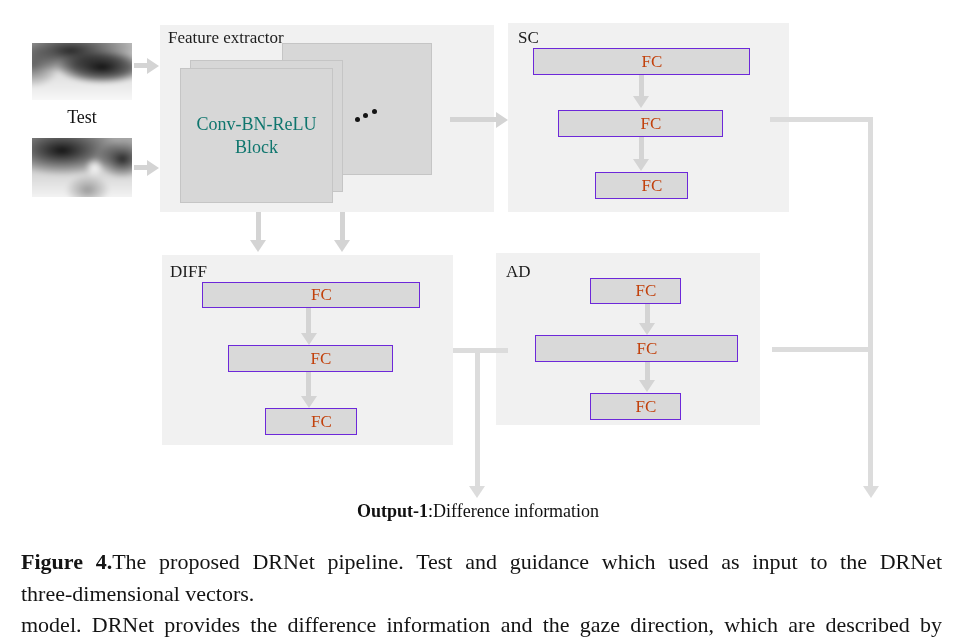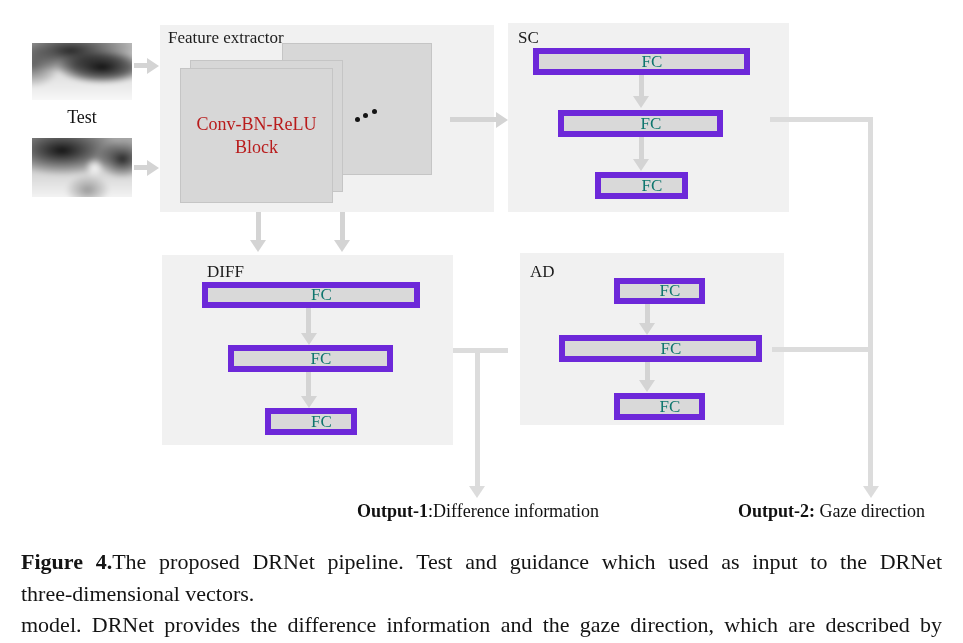--- a/index.html
+++ b/index.html
@@ -2,22 +2,22 @@
 <html><head>
 <meta charset="utf-8">
 <style>
   html,body{margin:0;padding:0;background:#ffffff;}
   #canvas{position:relative;width:963px;height:643px;background:#ffffff;overflow:hidden;
           font-family:"Liberation Serif", serif;color:#1c1c1c;}
   
   .panel{position:absolute;background:#f1f1f1;}
   .panel-title{position:absolute;font-size:17px;line-height:19px;color:#1c1c1c;}
   
-  .fcbox{position:absolute;box-sizing:border-box;background:#d9d9d9;border:6px solid #6d28d9;
-         display:flex;align-items:center;justify-content:center;font-size:17px;color:#0f766e;padding-left:21px;}
+  .fcbox{position:absolute;box-sizing:border-box;background:#d9d9d9;border:1px solid #6d28d9;
+         display:flex;align-items:center;justify-content:center;font-size:17px;color:#c2410c;padding-left:21px;}
   .sq{position:absolute;box-sizing:border-box;background:#d7d7d7;border:1px solid #c5c5c5;}
   
   .shaft{position:absolute;background:#d4d4d4;}
   .line{position:absolute;background:#dcdcdc;}
   .head-right{position:absolute;width:0;height:0;border-top:8px solid transparent;
               border-bottom:8px solid transparent;border-left:12px solid #d4d4d4;}
   .head-down{position:absolute;width:0;height:0;border-left:8px solid transparent;
              border-right:8px solid transparent;border-top:12px solid #d4d4d4;}
   .head-down.lite{border-top-color:#dcdcdc;}
   
@@ -30,21 +30,21 @@
       linear-gradient(180deg, #b5b5b5 0%, #e3e3e3 60%, #fdfdfd 100%);}
   .eye-guidance .paint{background:
       radial-gradient(circle 13px at 61% 50%, rgba(255,255,255,0.95) 0%, rgba(255,255,255,0) 75%),
       radial-gradient(ellipse 32% 38% at 86% 38%, rgba(15,15,15,0.88) 0%, rgba(15,15,15,0) 72%),
       radial-gradient(ellipse 68% 46% at 32% 26%, rgba(8,8,8,0.95) 0%, rgba(8,8,8,0) 78%),
       radial-gradient(ellipse 28% 30% at 55% 82%, rgba(70,70,70,0.5) 0%, rgba(70,70,70,0) 72%),
       linear-gradient(180deg, #9e9e9e 0%, #d9d9d9 62%, #fafafa 100%);}
   
   .img-label{position:absolute;text-align:center;font-size:18px;line-height:23px;color:#141414;}
   .block-label{position:absolute;inset:0;display:flex;flex-direction:column;align-items:center;
-               justify-content:center;font-size:18px;line-height:23px;color:#b91c1c;}
+               justify-content:center;font-size:18px;line-height:23px;color:#0f766e;}
   .dot{position:absolute;width:5px;height:5px;border-radius:50%;background:#141414;}
   .outlabel{position:absolute;top:501px;font-size:18px;color:#101010;white-space:nowrap;}
   .outlabel b{font-weight:bold;}
   .caption{position:absolute;left:21px;top:546px;width:921px;font-size:22px;line-height:31.5px;color:#141414;}
   .cap-line{text-align:justify;text-align-last:justify;white-space:nowrap;}
   .cap-line.last{text-align:left;text-align-last:left;}
   .cap-figlabel{font-weight:bold;margin-right:0;}
 </style>
 </head>
 <body>
@@ -95,31 +95,31 @@
     <div class="fcbox" style="left:25px;top:25px;width:217px;height:27px;">FC</div>
     <div class="fcbox" style="left:50px;top:87px;width:165px;height:27px;">FC</div>
     <div class="fcbox" style="left:87px;top:149px;width:93px;height:27px;">FC</div>
   </div>
   <div class="shaft" style="left:638.5px;top:75px;width:5px;height:21px;"></div>
   <div class="head-down" style="left:633px;top:96px;"></div>
   <div class="shaft" style="left:638.5px;top:137px;width:5px;height:22px;"></div>
   <div class="head-down" style="left:633px;top:159px;"></div>
 
   <div class="panel" style="left:162px;top:255px;width:291px;height:190px;">
-    <div class="panel-title" style="left:8px;top:7px;margin-left:37px;">DIFF</div>
+    <div class="panel-title" style="left:8px;top:7px;">DIFF</div>
     <div class="fcbox" style="left:40px;top:27px;width:218px;height:26px;">FC</div>
     <div class="fcbox" style="left:66px;top:90px;width:165px;height:27px;">FC</div>
     <div class="fcbox" style="left:103px;top:153px;width:92px;height:27px;">FC</div>
   </div>
   <div class="shaft" style="left:306px;top:308px;width:5px;height:25px;"></div>
   <div class="head-down" style="left:300.5px;top:333px;"></div>
   <div class="shaft" style="left:306px;top:372px;width:5px;height:24px;"></div>
   <div class="head-down" style="left:300.5px;top:396px;"></div>
 
-  <div class="panel" style="left:520px;top:253px;width:264px;height:172px;">
+  <div class="panel" style="left:496px;top:253px;width:264px;height:172px;">
     <div class="panel-title" style="left:10px;top:9px;">AD</div>
     <div class="fcbox" style="left:94px;top:25px;width:91px;height:26px;">FC</div>
     <div class="fcbox" style="left:39px;top:82px;width:203px;height:27px;">FC</div>
     <div class="fcbox" style="left:94px;top:140px;width:91px;height:27px;">FC</div>
   </div>
   <div class="shaft" style="left:644.5px;top:304px;width:5px;height:19px;"></div>
   <div class="head-down" style="left:639px;top:323px;"></div>
   <div class="shaft" style="left:644.5px;top:362px;width:5px;height:18px;"></div>
   <div class="head-down" style="left:639px;top:380px;"></div>
 
@@ -129,23 +129,20 @@
 
   <div class="line" style="left:453px;top:348px;width:55px;height:5px;"></div>
   <div class="line" style="left:474.5px;top:348px;width:5px;height:138px;"></div>
   <div class="head-down lite" style="left:469px;top:486px;"></div>
 
   <div class="line" style="left:772px;top:347px;width:96px;height:5px;"></div>
 
   <div class="outlabel" style="left:357px;">
     <b>Output-1</b><span>:Difference information</span>
   </div>
-  <div class="outlabel" style="left:738px;">
-    <b>Output-2:</b><span> Gaze direction</span>
-  </div>
 
   <div class="caption">
     <div class="cap-line">
       <span class="cap-figlabel">Figure 4.</span><span>The proposed DRNet pipeline.  Test and guidance which used as input to the DRNet</span>
     </div>
     <div class="cap-line last">three-dimensional vectors.</div>
     <div class="cap-line">model. DRNet provides the difference information and the gaze direction, which are described by</div>
   </div>
 
 </div>

